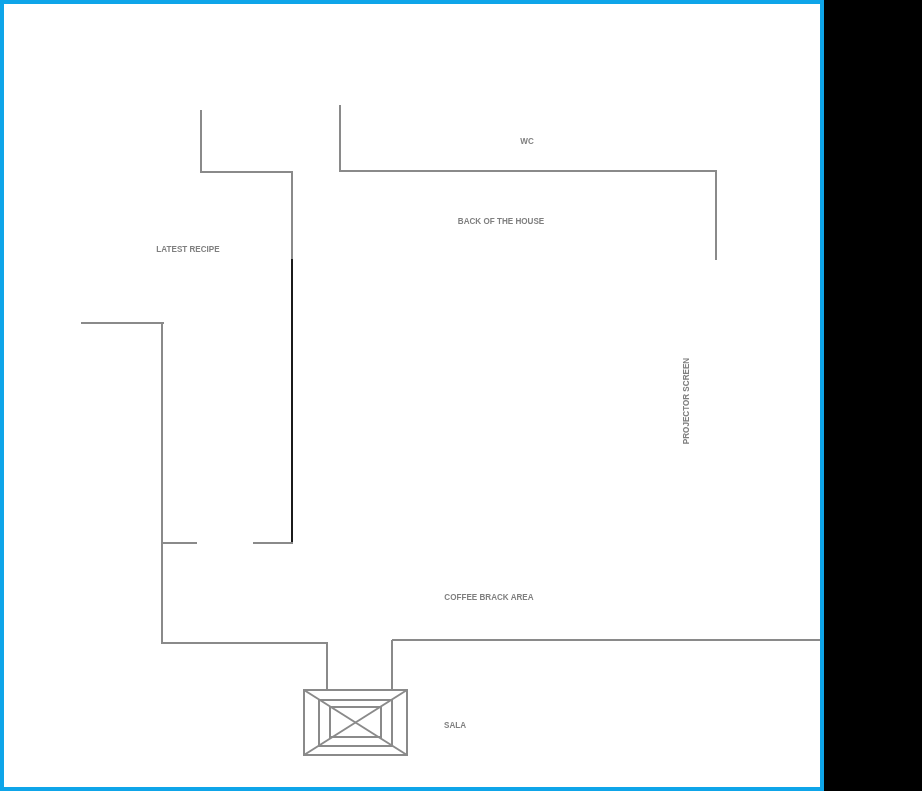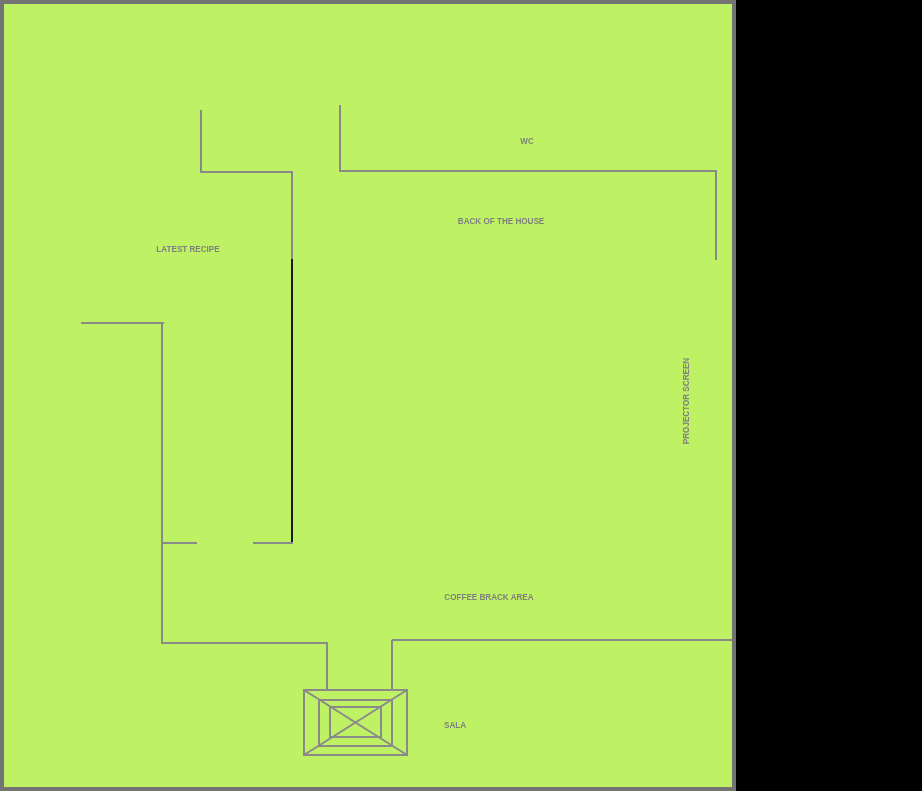--- a/index.html
+++ b/index.html
@@ -2,25 +2,25 @@
 <html><head>
 <meta charset="utf-8">
 <style>
   html, body {
     margin: 0;
     padding: 0;
     background: #000;
   }
   .page {
     position: relative;
-    width: 736px;
+    width: 824px;
     height: 791px;
     box-sizing: border-box;
-    background: #bef264;
-    border: 4px solid #737373;
+    background: #ffffff;
+    border: 4px solid #0ea5e9;
     overflow: hidden;
     font-family: "Liberation Sans", sans-serif;
   }
   .plan-svg {
     position: absolute;
     left: -4px;
     top: -4px;
     width: 922px;
     height: 791px;
     display: block;

